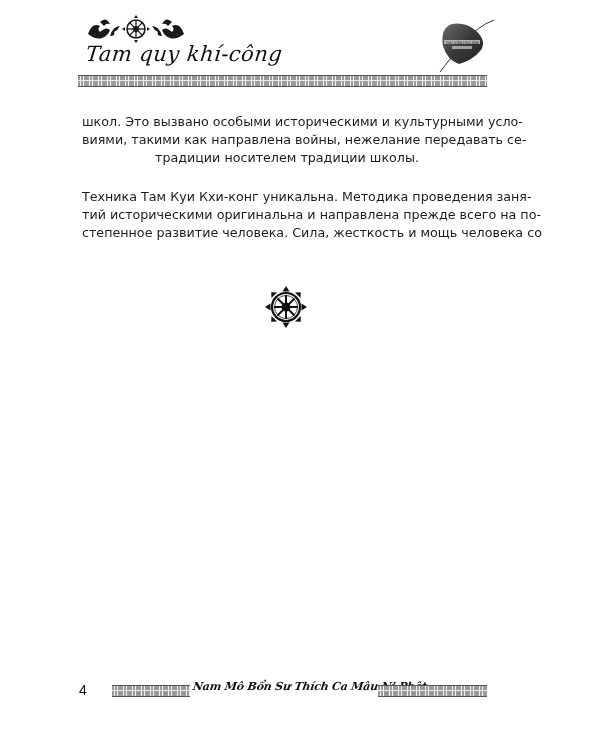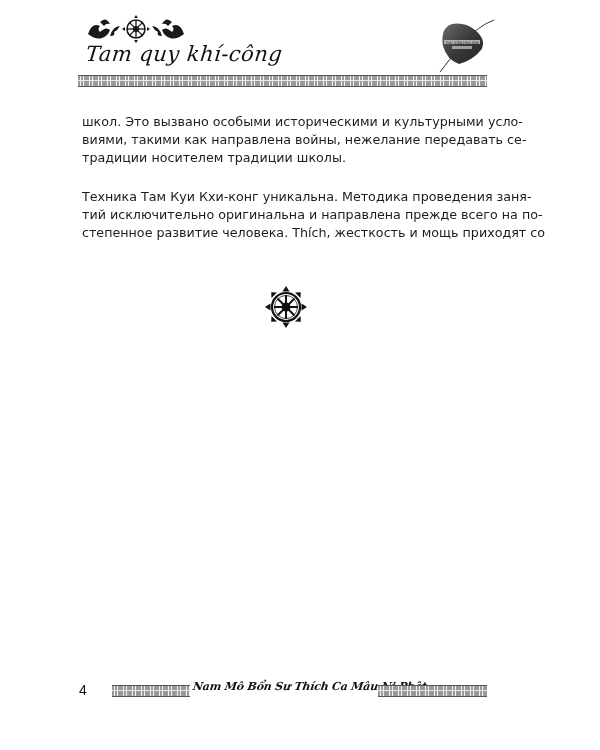--- a/index.html
+++ b/index.html
@@ -26,21 +26,21 @@
     }
     .key-band::after {
       content: ""; position: absolute; left: 0; right: 0; top: 4px; height: 1px; background: #e8e8e8;
     }
     .header-band { left: 78px; top: 75px; width: 409px; }
     .content {
       position: absolute; left: 82px; top: 113px; width: 410px;
       font-size: 12.7px; line-height: 18.2px; color: #1c1c1c;
       font-family: "DejaVu Sans", sans-serif;
     }
-    .content .line { white-space: nowrap; display: block; }
+    .content .line { white-space: nowrap; display: block; text-align: center; }
     .para { margin: 0 0 20px 0; }
     .wheel { position: absolute; left: 264px; top: 285px; width: 44px; height: 44px; }
     .footer { position: absolute; left: 0; top: 676px; width: 600px; height: 30px; }
     .page-number {
       position: absolute; left: 79px; top: 6px;
       font-size: 14px; font-family: "Liberation Sans", sans-serif; color: #111;
     }
     .footer-band-left { left: 112px; top: 9px; width: 78px; }
     .footer-band-right { left: 378px; top: 9px; width: 109px; }
     .footer-motto {
@@ -101,22 +101,22 @@
 </div>
 
 <div class="content">
   <p class="para">
     <span class="line">школ. Это вызвано особыми историческими и культурными усло-</span>
     <span class="line">виями, такими как направлена войны, нежелание передавать се-</span>
     <span class="line">традиции носителем традиции школы.</span>
   </p>
   <p class="para">
     <span class="line">Техника Там Куи Кхи-конг уникальна. Методика проведения заня-</span>
-    <span class="line">тий исключительно оригинальна и направлена прежде всего на по-</span>
-    <span class="line">степенное развитие человека. Thích, жесткость и мощь приходят со</span>
+    <span class="line">тий историческими оригинальна и направлена прежде всего на по-</span>
+    <span class="line">степенное развитие человека. Сила, жесткость и мощь человека со</span>
   </p>
 </div>
 
 <svg class="wheel" viewBox="-22 -22 44 44">
   <circle r="14" fill="none" stroke="#111" stroke-width="2.2"></circle>
   <circle r="11.5" fill="none" stroke="#111" stroke-width="0.8"></circle>
   <circle r="4.5" fill="#111"></circle>
   <g stroke="#111" stroke-width="2">
     <line x1="0" y1="-12" x2="0" y2="12"></line>
       <line x1="-12" y1="0" x2="12" y2="0"></line>

